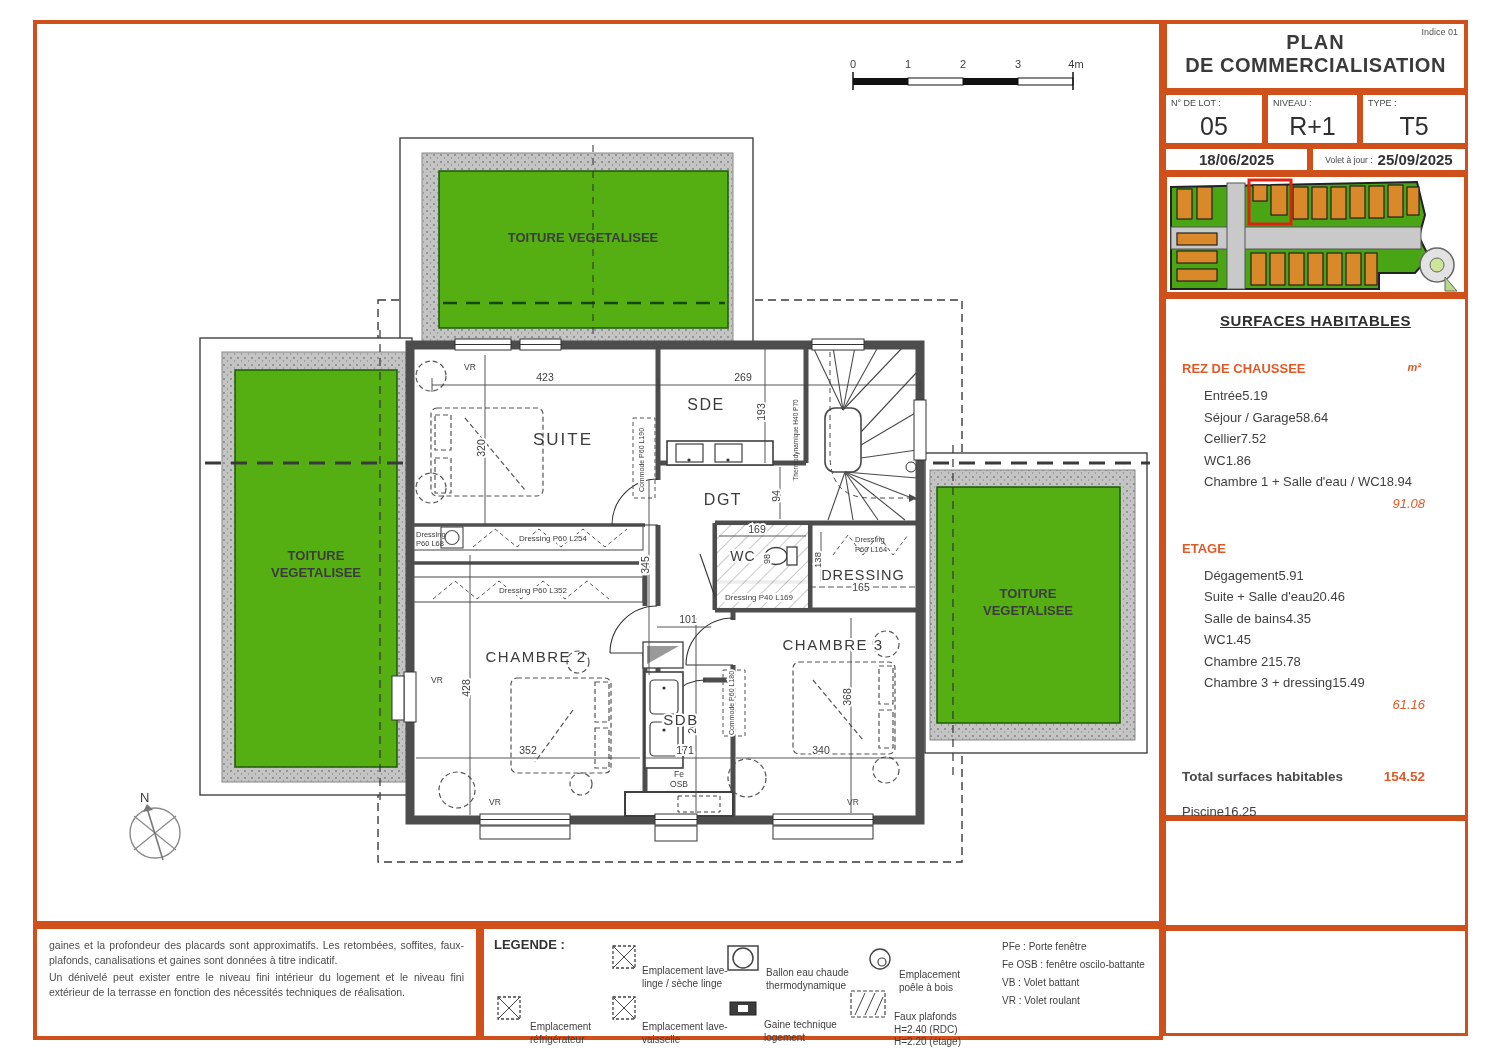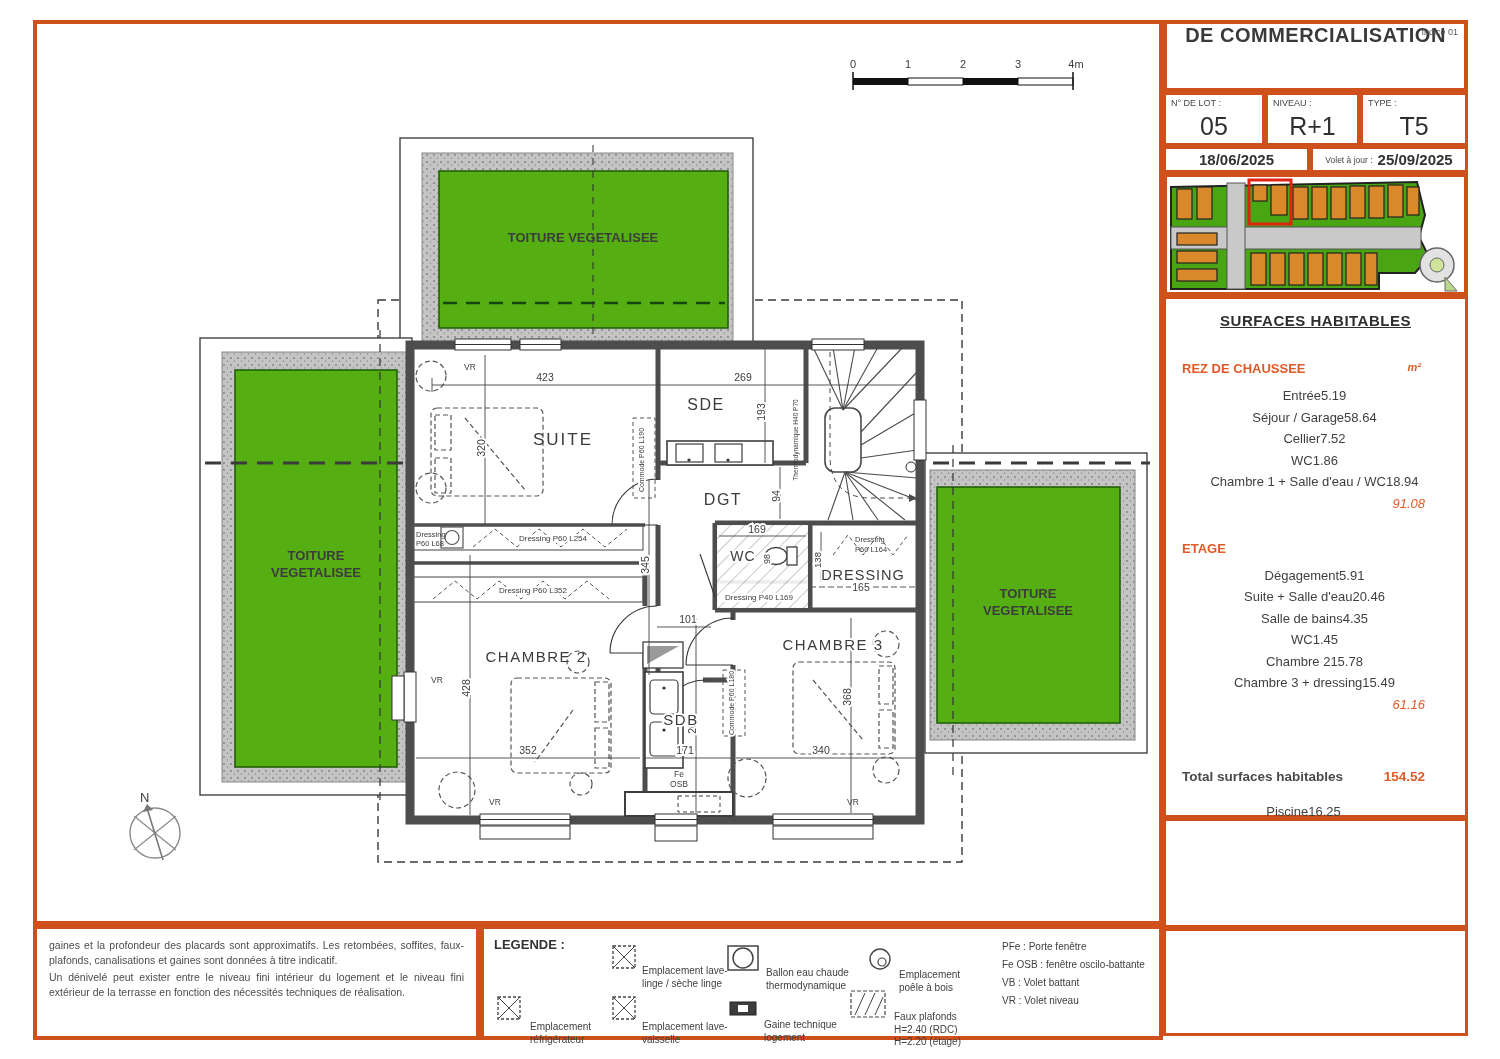--- a/index.html
+++ b/index.html
@@ -23,21 +23,21 @@
   .cell-label{position:absolute;top:3px;left:5px;font-size:9px;color:#444;}
   .cell-value{margin-top:17px;text-align:center;font-size:25px;font-weight:500;color:#2f2f2f;}
   .date-cell{display:flex;align-items:center;justify-content:center;gap:5px;}
   .date-big{font-size:15px;font-weight:600;color:#333;}
   .maj-small{font-size:8.5px;color:#444;}
 
   
   .surf-title{margin-top:13px;text-align:center;font-size:15px;font-weight:700;text-decoration:underline;color:#2e2e2e;letter-spacing:.5px;}
   .sec-head{display:flex;justify-content:space-between;padding:0 44px 0 16px;color:var(--orange-text);font-size:13px;font-weight:600;}
   .sec-head .unit{font-size:11px;font-style:italic;}
-  .surf-row{display:flex;justify-content:center;padding:0 40px 0 38px;font-size:13px;color:#3f3f3f;margin-bottom:6.5px;}
+  .surf-row{display:flex;justify-content:flex-start;padding:0 40px 0 38px;font-size:13px;color:#3f3f3f;margin-bottom:6.5px;}
   .surf-total{padding:0 40px 0 38px;text-align:right;font-size:13px;font-style:italic;color:var(--orange-text);}
   .grand{display:flex;justify-content:space-between;padding:0 40px 0 16px;font-size:13.5px;font-weight:700;}
   .grand .gv{color:var(--orange-text);}
   .annex .surf-row{margin-bottom:7px;}
 
   
   .disc{padding:9px 12px 0 12px;}
   .disc p{margin:0 0 2px 0;font-size:10.5px;line-height:1.42;text-align:justify;color:#4c4c4c;}
 
   
@@ -375,26 +375,27 @@
       <line x1="16" y1="26" x2="26" y2="4" stroke="#444" stroke-width="1"></line>
       <line x1="26" y1="26" x2="34" y2="8" stroke="#444" stroke-width="1"></line>
     </svg>
     <div class="lg-label" style="left:410px;top:58px;width:96px;">Faux plafonds H=2.40 (RDC) H=2.20 (étage)</div>
 
     <div style="position:absolute;left:518px;top:12px;">
 
     <div class="abbr">PFe : Porte fenêtre</div>
         <div class="abbr">Fe OSB : fenêtre oscilo-battante</div>
         <div class="abbr">VB : Volet battant</div>
-        <div class="abbr">VR : Volet niveau</div>
+        <div class="abbr">VR : Volet roulant</div>
       </div>
   </div>
 
   <div class="obox" style="left:1163px;top:20px;width:305px;height:72px;">
     <div class="indice">Indice 01</div>
+    <div class="tb-line1">PLAN</div>
     <div class="tb-line2">DE COMMERCIALISATION</div>
   </div>
 
   <div class="obox" style="left:1163px;top:92px;width:102px;height:54px;border-width:3.5px;">
     <div class="cell-label">N° DE LOT :</div>
     <div class="cell-value">05</div>
   </div>
   <div class="obox" style="left:1265px;top:92px;width:95px;height:54px;border-width:3.5px;">
     <div class="cell-label">NIVEAU :</div>
     <div class="cell-value">R+1</div>

